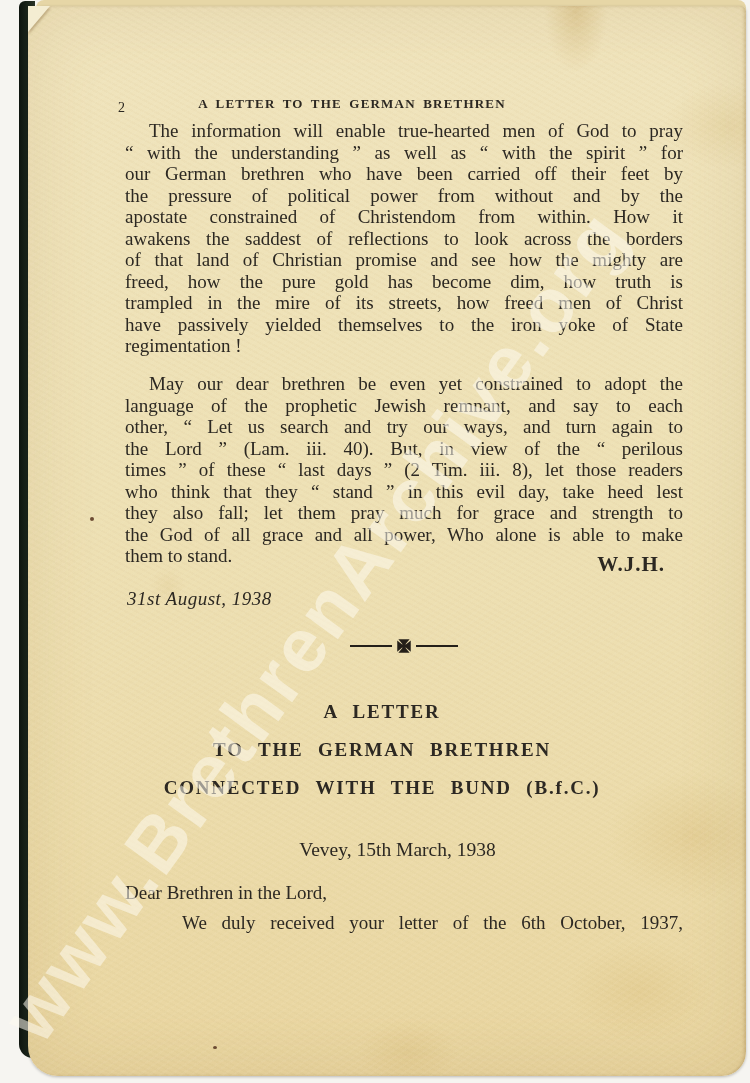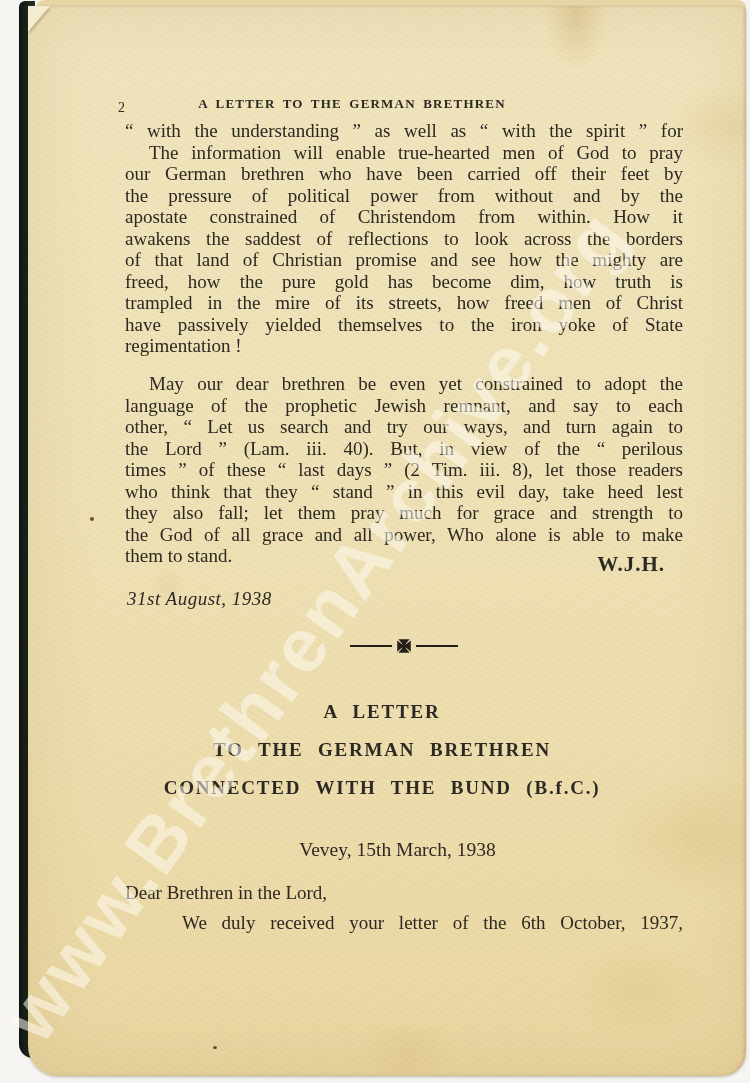--- a/index.html
+++ b/index.html
@@ -102,22 +102,22 @@
   <div class="speck" style="left:62px;top:511px;width:4px;height:4px;"></div>
   <div class="speck" style="left:185px;top:1040px;width:4px;height:3px;"></div>
 </div>
 <div class="dogear"></div>
 
 <div class="content">
   <div class="abs pageno">2</div>
   <div class="abs running-header">A LETTER TO THE GERMAN BRETHREN</div>
 
   <div class="abs para p1">
+      <div class="tline first">The information will enable true-hearted men of God to pray</div>
       <div class="tline">“ with the understanding ” as well as “ with the spirit ” for</div>
-      <div class="tline first">The information will enable true-hearted men of God to pray</div>
       <div class="tline">our German brethren who have been carried off their feet by</div>
       <div class="tline">the pressure of political power from without and by the</div>
       <div class="tline">apostate constrained of Christendom from within.  How it</div>
       <div class="tline">awakens the saddest of reflections to look across the borders</div>
       <div class="tline">of that land of Christian promise and see how the mighty are</div>
       <div class="tline">freed, how the pure gold has become dim, how truth is</div>
       <div class="tline">trampled in the mire of its streets, how freed men of Christ</div>
       <div class="tline">have passively yielded themselves to the iron yoke of State</div>
       <div class="tline last">regimentation !</div>
     </div>

